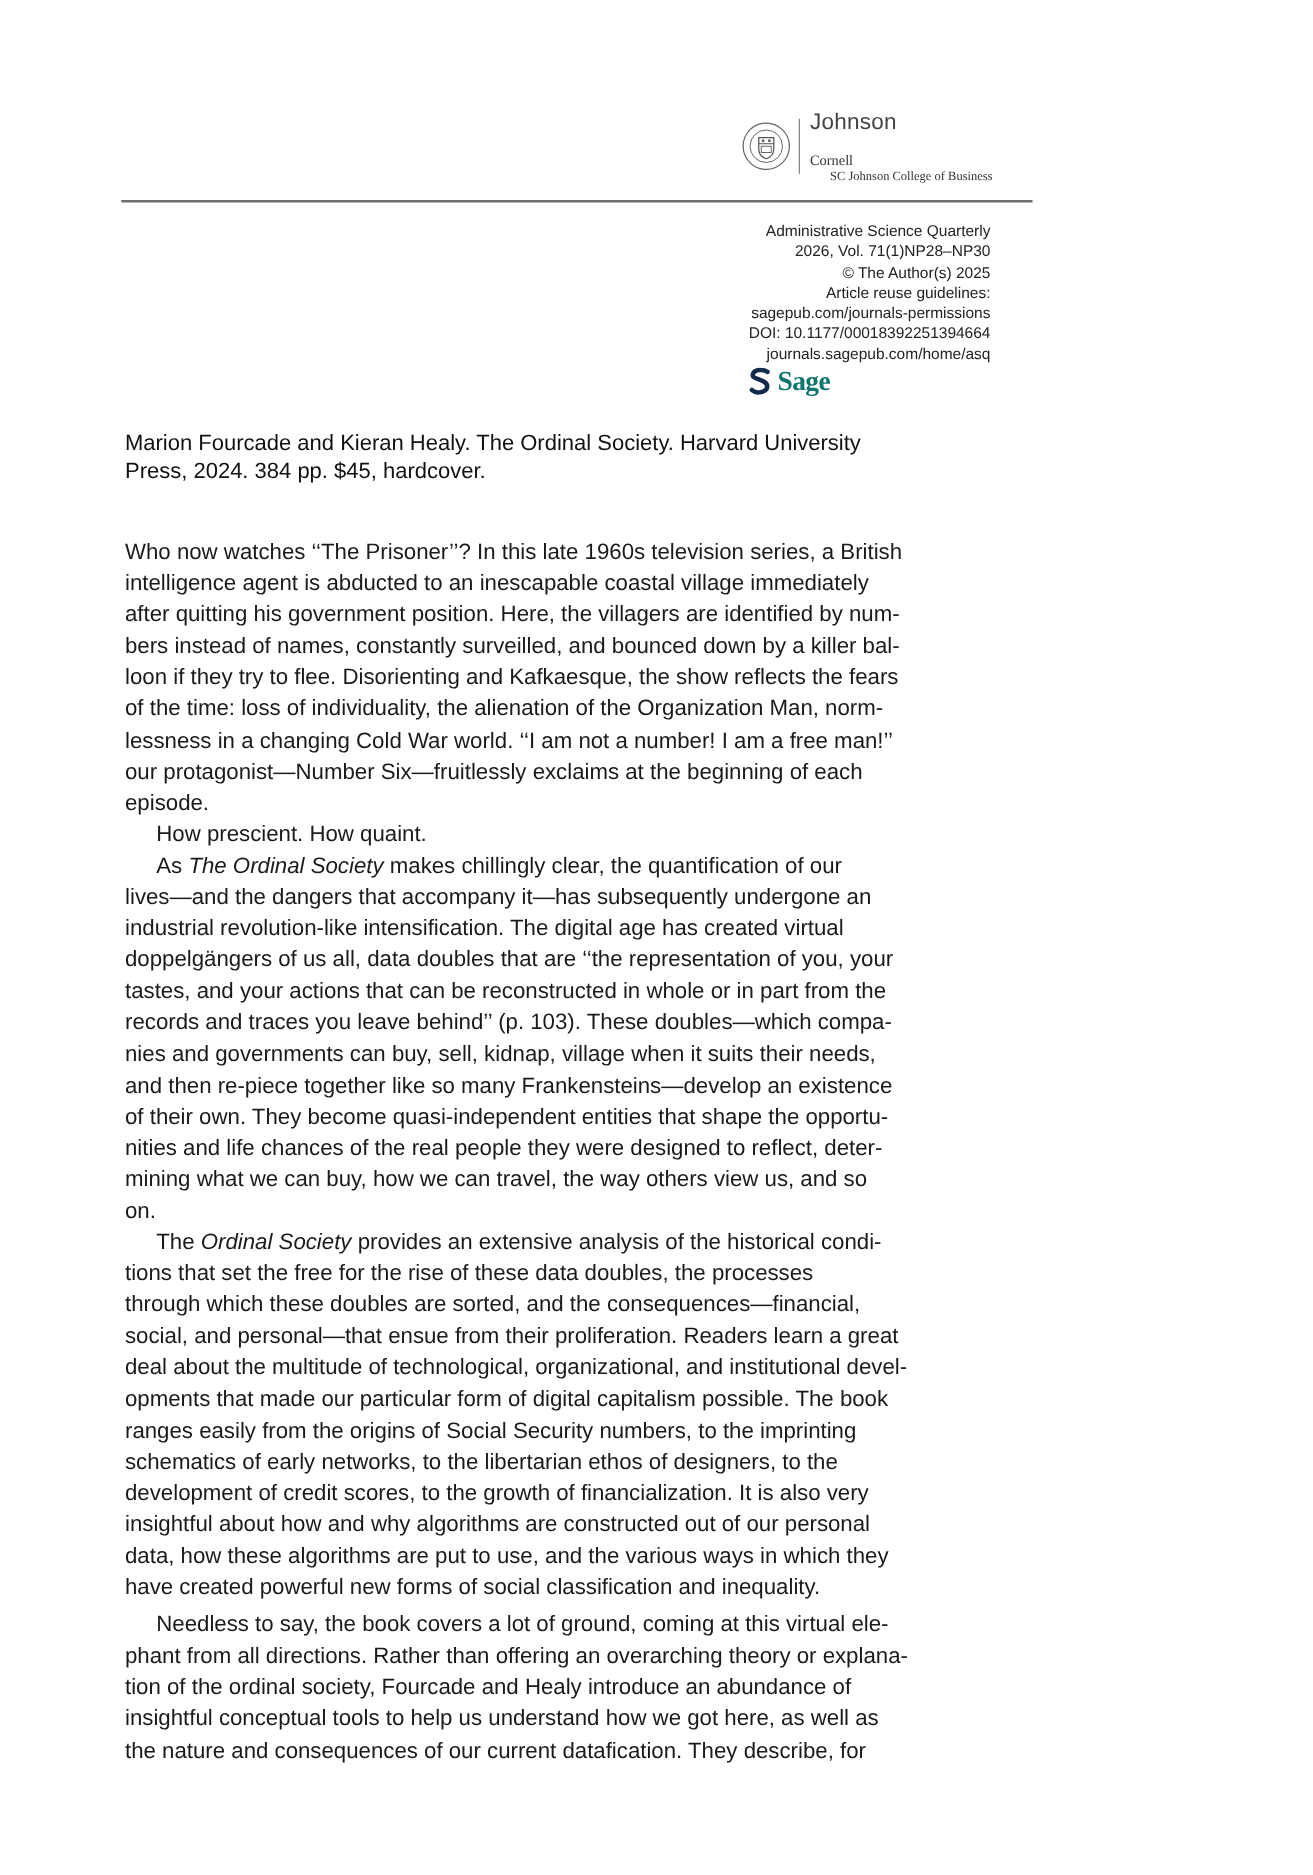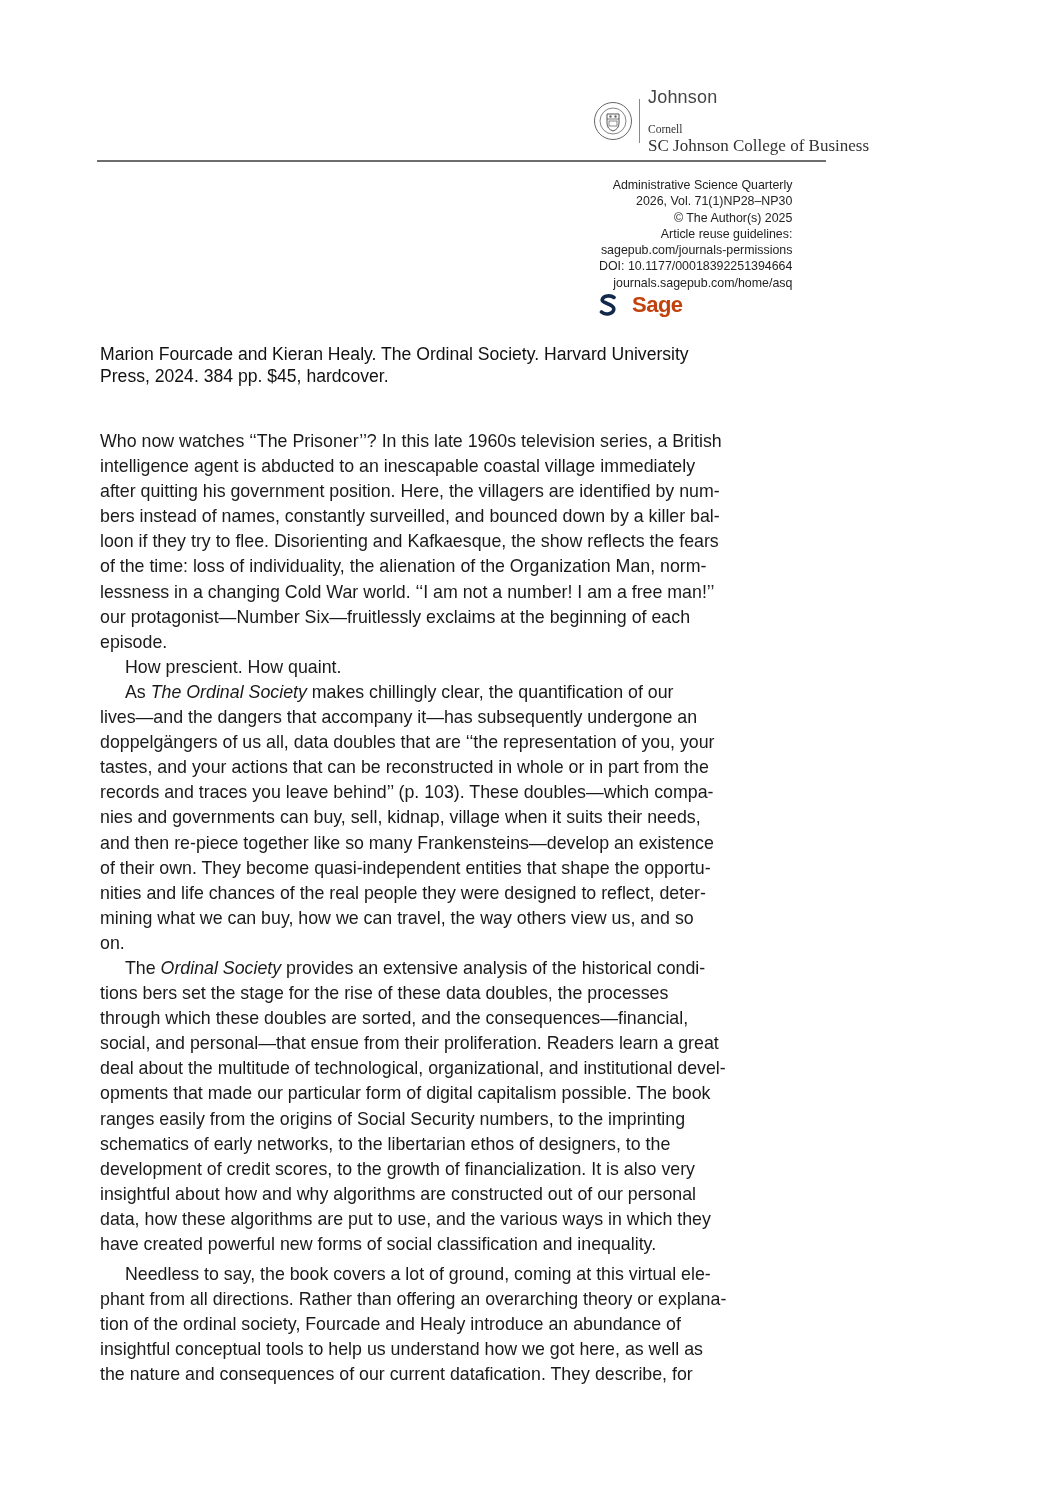--- a/index.html
+++ b/index.html
@@ -5,29 +5,29 @@
   html, body { margin: 0; padding: 0; background: #ffffff; }
   body { width: 1050px; height: 1500px; position: relative; overflow: hidden;
          font-family: "Liberation Sans", "DejaVu Sans", sans-serif; color: #1a1a1a; }
 
   .logo { position: absolute; left: 593px; top: 88px; display: flex; align-items: center; }
   .seal { width: 40px; height: 40px; }
   .logo-divider { width: 1px; height: 44px; background: #888; margin: 0 8px 0 6px; }
   .logo-text { display: flex; flex-direction: column; line-height: 1; }
   .logo-johnson { font-family: "Liberation Sans", sans-serif; font-weight: 300; font-size: 18px; color: #444; letter-spacing: 0.2px; }
   .logo-cornell { font-family: "Liberation Serif", serif; font-size: 11.5px; color: #333; margin-top: 18px; }
-  .logo-college { font-family: "Liberation Serif", serif; font-size: 17px; color: #333; margin-top: 1px; }
+  .logo-college { font-family: "Liberation Serif", serif; font-size: 10px; color: #333; margin-top: 1px; margin-left: 16px; }
 
   .top-rule { position: absolute; left: 97px; top: 160px; width: 729px; height: 2px; background: #6e6e6e; }
 
   .meta { position: absolute; left: 599px; top: 177px; font-size: 12.4px; line-height: 16.3px; color: #222; text-align: right; }
   .meta div { white-space: nowrap; }
   .sage { display: flex; align-items: center; margin-top: 3px; }
   .sage-mark { width: 18px; height: 22px; }
-  .sage-word { font-weight: bold; font-size: 22px; color: #c2410c; margin-left: 15px; letter-spacing: -0.5px; line-height: 22px; }
+  .sage-word { font-weight: bold; font-size: 22px; color: #0f766e; margin-left: 5px; letter-spacing: -0.5px; line-height: 22px; font-family: Liberation Serif, serif; }
 
   .citation { position: absolute; left: 100px; top: 343px; width: 740px; font-size: 17.6px; line-height: 22px; color: #111; }
 
   .body-text { position: absolute; left: 100px; top: 429px; width: 740px; font-size: 17.8px; line-height: 25.1px; color: #1a1a1a; }
   .line { white-space: nowrap; height: 25.1px; }
   .indent { padding-left: 25px; }
   .gap { height: 5px; }
   em { font-style: italic; text-align: center; }
 </style>
 </head>
@@ -88,34 +88,35 @@
     <div class="line">episode.</div>
   </div>
 
   <div>
     <div class="line indent">How prescient. How quaint.</div>
   </div>
 
   <div>
     <div class="line indent"><span>As </span><em>The Ordinal Society</em><span> makes chillingly clear, the quantification of our</span></div>
     <div class="line">lives—and the dangers that accompany it—has subsequently undergone an</div>
+    <div class="line">industrial revolution-like intensification. The digital age has created virtual</div>
     <div class="line">doppelgängers of us all, data doubles that are ‘‘the representation of you, your</div>
     <div class="line">tastes, and your actions that can be reconstructed in whole or in part from the</div>
     <div class="line">records and traces you leave behind’’ (p. 103). These doubles—which compa-</div>
     <div class="line">nies and governments can buy, sell, kidnap, village when it suits their needs,</div>
     <div class="line">and then re-piece together like so many Frankensteins—develop an existence</div>
     <div class="line">of their own. They become quasi-independent entities that shape the opportu-</div>
     <div class="line">nities and life chances of the real people they were designed to reflect, deter-</div>
     <div class="line">mining what we can buy, how we can travel, the way others view us, and so</div>
     <div class="line">on.</div>
   </div>
 
   <div>
     <div class="line indent"><span>The </span><em>Ordinal Society</em><span> provides an extensive analysis of the historical condi-</span></div>
-    <div class="line">tions bers set the stage for the rise of these data doubles, the processes</div>
+    <div class="line">tions that set the free for the rise of these data doubles, the processes</div>
     <div class="line">through which these doubles are sorted, and the consequences—financial,</div>
     <div class="line">social, and personal—that ensue from their proliferation. Readers learn a great</div>
     <div class="line">deal about the multitude of technological, organizational, and institutional devel-</div>
     <div class="line">opments that made our particular form of digital capitalism possible. The book</div>
     <div class="line">ranges easily from the origins of Social Security numbers, to the imprinting</div>
     <div class="line">schematics of early networks, to the libertarian ethos of designers, to the</div>
     <div class="line">development of credit scores, to the growth of financialization. It is also very</div>
     <div class="line">insightful about how and why algorithms are constructed out of our personal</div>
     <div class="line">data, how these algorithms are put to use, and the various ways in which they</div>
     <div class="line">have created powerful new forms of social classification and inequality.</div>

